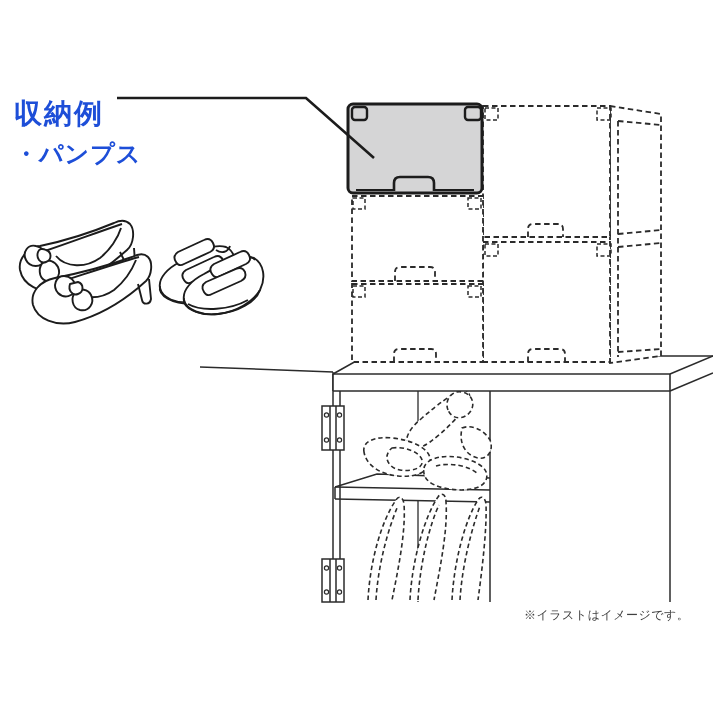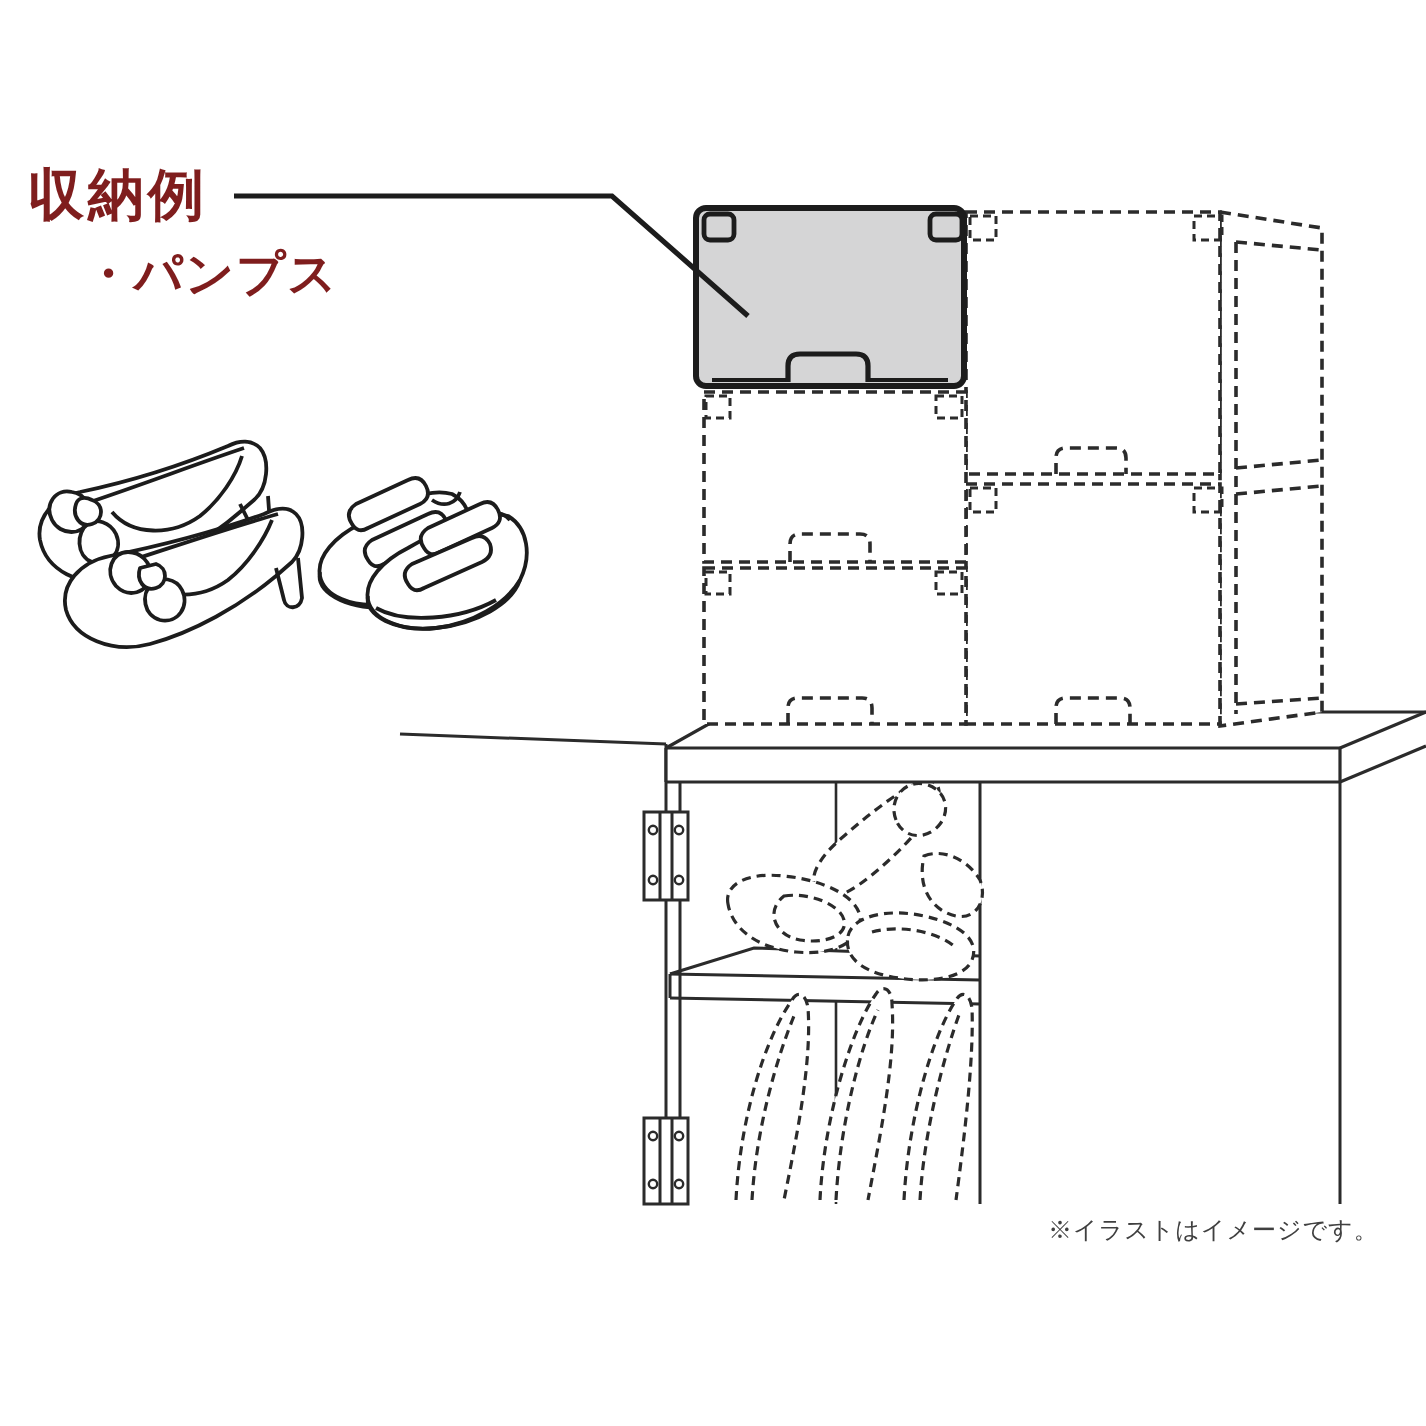--- a/index.html
+++ b/index.html
@@ -4,29 +4,28 @@
 <style>
   html,body{margin:0;padding:0;background:#ffffff;}
   .canvas{
     position:relative;
     width:713px;height:713px;
     background:#ffffff;
     overflow:hidden;
     font-family:"Liberation Sans", sans-serif;
   }
   .artwork{position:absolute;left:0;top:0;width:713px;height:713px;}
-  .annotation{position:absolute;left:14px;top:84px;color:#7f1d1d;}
+  .annotation{position:absolute;left:14px;top:100px;color:#1d4ed8;}
   .annotation .title{
     font-size:28px;font-weight:bold;letter-spacing:2px;line-height:28px;
   }
   .annotation .bullets{margin-top:9px;}
   .annotation .bullet{
     font-size:24px;font-weight:bold;letter-spacing:1px;line-height:34px;
     white-space:nowrap;
-    margin-left:28px;
   }
   .caption{
     position:absolute;left:524px;top:607px;
     font-size:12px;color:#404040;letter-spacing:0.5px;white-space:nowrap;
   }
 </style>
 </head>
 <body>
 
 <div class="canvas">

